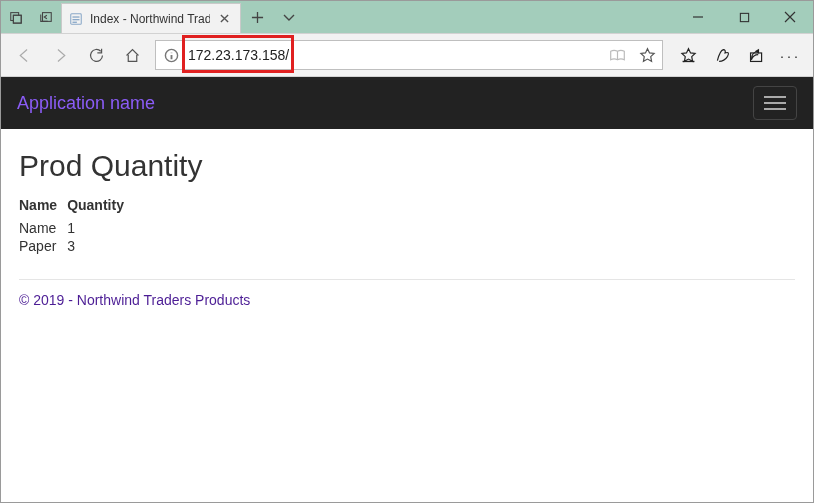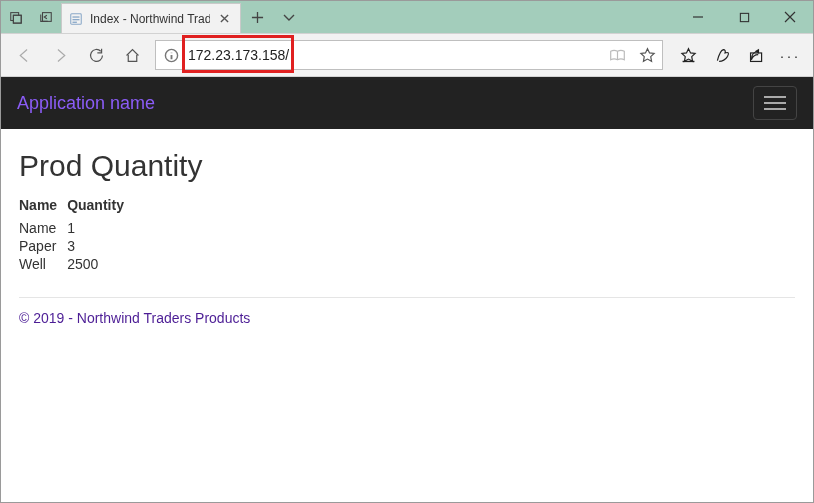--- a/index.html
+++ b/index.html
@@ -391,24 +391,20 @@
       </thead>
       <tbody>
         <tr>
           <td>Name</td>
           <td>1</td>
         </tr>
         <tr>
           <td>Paper</td>
           <td>3</td>
         </tr>
-        <tr>
-          <td>Well</td>
-          <td>2500</td>
-        </tr>
       </tbody>
     </table>
 
     <hr class="sep">
 
     <div class="footer">© 2019 - Northwind Traders Products</div>
   </div>
 </div>
 
 </body></html>

